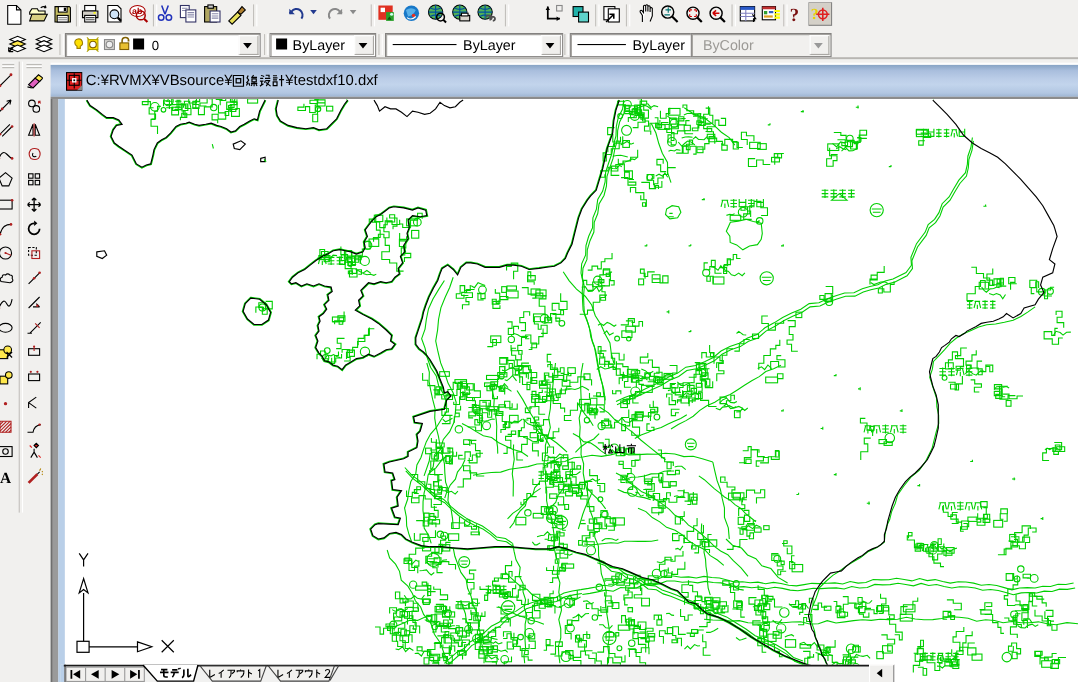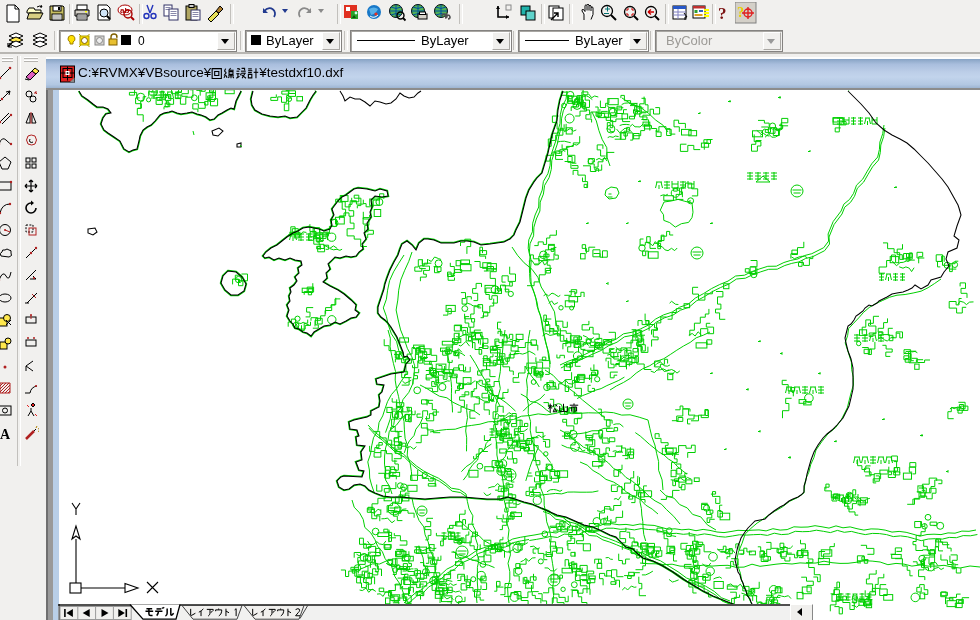--- a/index.html
+++ b/index.html
@@ -213,21 +213,21 @@
   </div>
 <div class="sep2" style="left:513px"></div>
 <div class="combo" style="left:518px;width:129px">
     <div class="cbtn">
       <div class="dn"></div>
     </div>
     <div class="abs" style="left:6px;top:9px;width:44px;height:1px;background:#000"></div>
     <div class="abs" style="left:56px;top:2px;font-size:13px">ByLayer</div>
   </div>
 <div class="sep2" style="left:650px"></div>
-<div class="combo" style="left:655px;width:126px;background:#f1f0ee">
+<div class="combo" style="left:628px;width:126px;background:#f1f0ee">
     <div class="cbtn" style="background:#f1f0ee">
       <div class="dn" style="border-top-color:#999"></div>
     </div>
     <div class="abs" style="left:10px;top:2px;font-size:13px;color:#9c9a96">ByColor</div>
   </div>
 <div class="abs" style="left:0;top:54px;width:46px;height:566px;background:#f1f0ee"></div>
 <div class="abs" style="left:17px;top:56px;width:2px;height:410px;border-left:1px solid #c2c0bc;border-right:1px solid #fff"></div>
 <div class="abs" style="left:2px;top:57px;width:11px;height:1px;background:#fff;border-bottom:1px solid #b6b4b0"></div>
 <div class="abs" style="left:2px;top:60px;width:11px;height:1px;background:#fff;border-bottom:1px solid #b6b4b0"></div>
 <div class="abs" style="left:24px;top:57px;width:14px;height:1px;background:#fff;border-bottom:1px solid #b6b4b0"></div>

